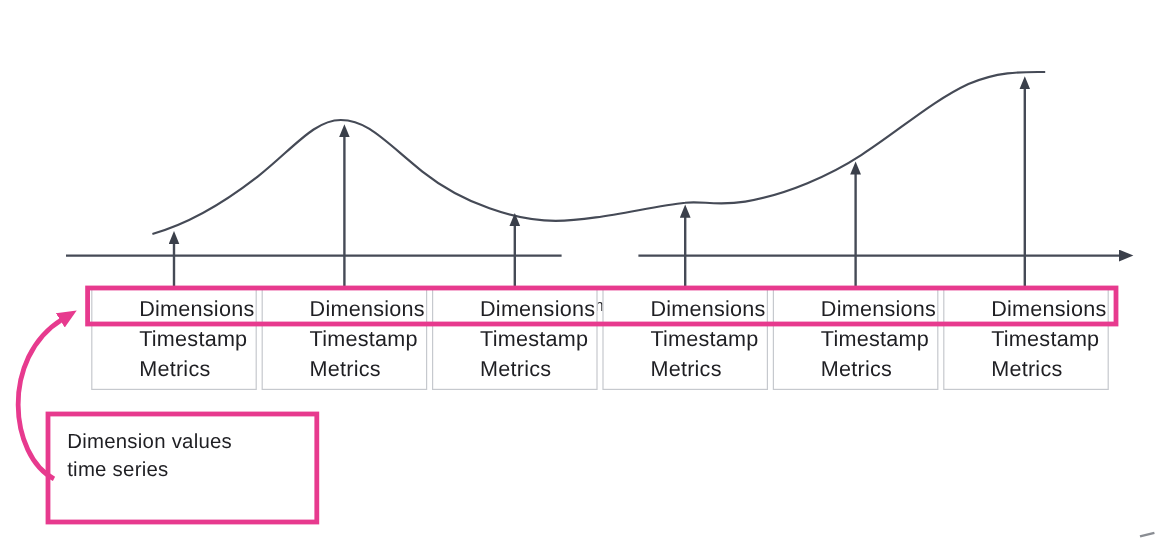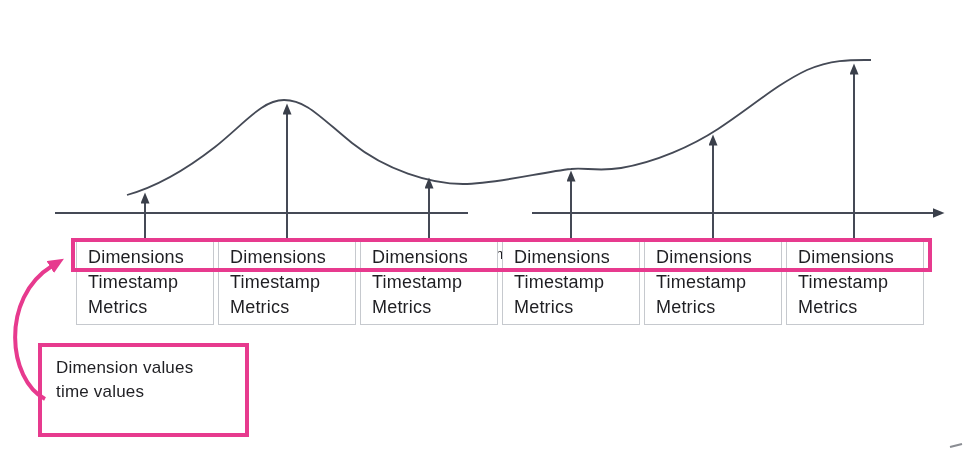--- a/index.html
+++ b/index.html
@@ -22,27 +22,27 @@
   }
   .cards {
     position:absolute; left:76px; top:240px; display:flex; gap:4px;
   }
   .card {
     width:138px; height:85px; box-sizing:border-box; background:#ffffff;
     border:1px solid var(--boxline); padding:4px 0 0 11px;
     font-size:18px; line-height:25px; color:var(--text); letter-spacing:0.2px;
     white-space:nowrap; overflow:hidden;
   }
-  .card span { display:block; }
+  .card span { display:block;margin-left:28px; }
   .highlight-band {
     position:absolute; left:71px; top:238px; width:861px; height:34px;
     box-sizing:border-box; border:4px solid var(--pink); background:transparent;
   }
   .callout {
-    position:absolute; left:38px; top:343px; width:211px; height:94px;
+    position:absolute; left:38px; top:343px; width:228px; height:94px;
     box-sizing:border-box; background:#ffffff; border:4px solid var(--pink);
     padding:9px 10px 0 14px; font-size:17px; line-height:23.5px; color:var(--text);
     letter-spacing:0.2px;
   }
   .callout span { display:block; white-space:nowrap; }
 </style>
 </head>
 <body>
 
 <div class="canvas" style="--pink: #e73a8e; --ink: #454a56; --boxline: #c6c9ce; --text: #1f1f23;">
@@ -113,21 +113,21 @@
       <span>Dimensions</span>
       <span>Timestamp</span>
       <span>Metrics</span>
     </div>
   </div>
 
   <div class="highlight-band"></div>
 
   <div class="callout">
     <span>Dimension values</span>
-    <span>time values</span>
+    <span>time series</span>
   </div>
 
   <svg class="layer" width="964" height="450" viewBox="0 0 964 450">
     <defs>
       <marker id="pinkHead" markerUnits="userSpaceOnUse" markerWidth="18" markerHeight="16" refX="2" refY="7" orient="auto">
         <polygon points="0,0 16,7 0,14" class="pink-head"></polygon>
       </marker>
     </defs>
     <path class="pink-path" d="M45,399 C8,380 0,298 52,266" marker-end="url(#pinkHead)"></path>
   </svg>

